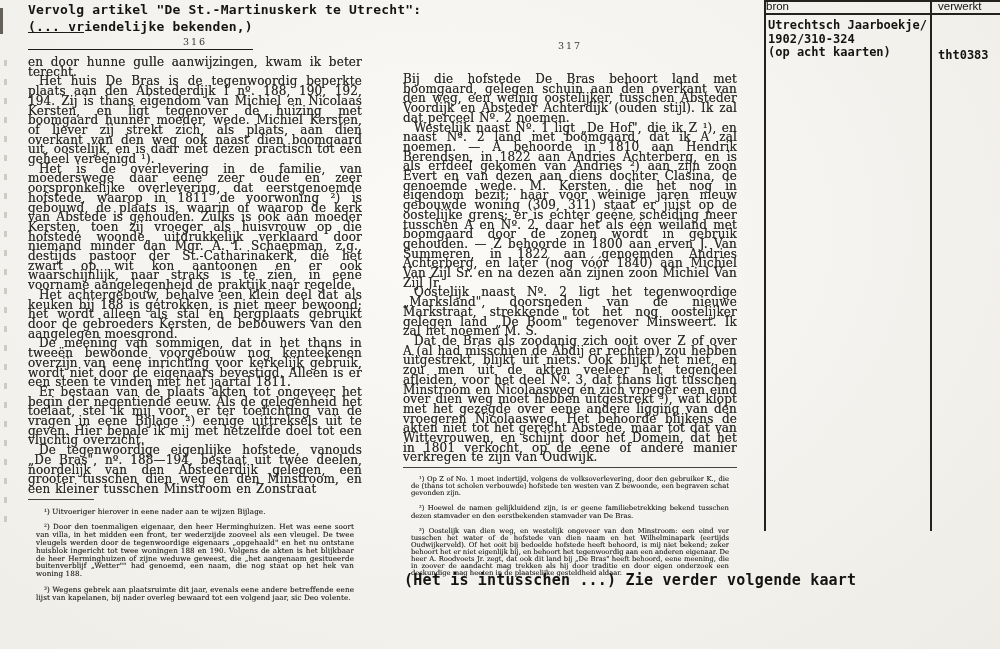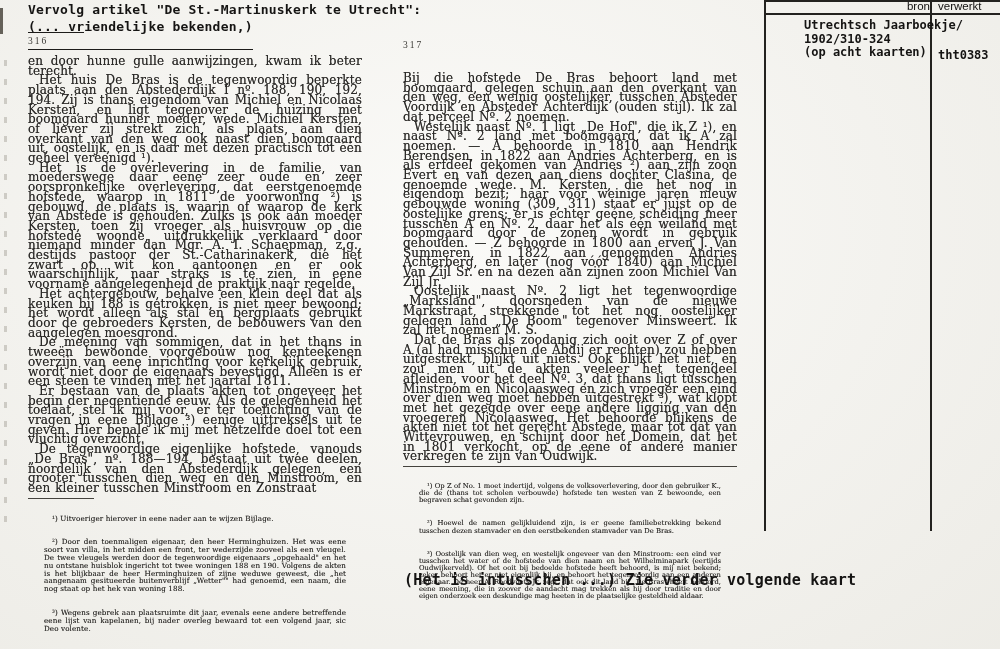--- a/index.html
+++ b/index.html
@@ -15,44 +15,44 @@
   
   .typed { font-family: "DejaVu Sans Mono", monospace; font-weight: bold; color: #151413; }
   .typed-header { position: absolute; left: 28px; top: 1px; font-size: 13px; line-height: 17px; letter-spacing: 0.2px; white-space: nowrap; }
   .ul { border-bottom: 1.6px solid #1d1c1a; padding-bottom: 15px; }
   .bottom-note { position: absolute; left: 404px; top: 571px; font-size: 15px; letter-spacing: 0.2px; white-space: nowrap; }
 
   
   .col { position: absolute; width: 334px; color: #2b2a28; }
   .col-left  { left: 28px;  top: 36px; }
   .col-right { left: 403px; top: 40px; }
-  .pagenum { text-align: left; font-size: 9.5px; letter-spacing: 2px; color: #3a3935; margin-bottom: 11px; font-family: Liberation Serif, serif; }
+  .pagenum { text-align: center; font-size: 9.5px; letter-spacing: 2px; color: #3a3935; margin-bottom: 11px; }
   .col-right .pagenum { margin-bottom: 24px; }
   .bodytext { font-size: 12px; line-height: 9.7px; text-align: justify; letter-spacing: 0.15px; word-spacing: 0.8px; text-shadow: 0 0 0.45px rgba(45,42,38,0.65); }
   .para { margin: 0; text-indent: 11px; }
   .para:first-child { text-indent: 0; }
   .fn-rule { border-top: 1.2px solid #44423d; margin-top: 4px; margin-bottom: 3px; }
   .fn-rule.short { width: 66px; }
   .fn-rule.full  { width: 100%; }
   .footnotes { text-align: justify; text-shadow: 0 0 0.35px rgba(45,42,38,0.55); }
   .col-left  .footnotes { font-size: 7.2px; line-height: 7.8px; letter-spacing: 0.1px; }
   .col-right .footnotes { font-size: 6.8px; line-height: 7.1px; }
-  .footnote { margin: 16px; text-indent: 8px; }
+  .footnote { margin: 8px; text-indent: 8px; }
 
   
   .vline { position: absolute; top: 0; width: 2px; height: 531px; background: #23221f; }
   .vl-left { left: 764px; }
   .vl-mid  { left: 930px; }
   .hline { position: absolute; left: 764px; width: 236px; background: #23221f; }
   .hline.top { top: 0; height: 1.5px; }
   .hline.sep { top: 13px; height: 2.2px; }
   .th { position: absolute; top: -1px; font-family: "Liberation Sans", sans-serif; font-size: 11.5px; line-height: 14px; color: #121110; }
-  .th-bron { left: 766px; width: 164px; text-align: right; border-radius: 6px; }
+  .th-bron { left: 766px; width: 164px; text-align: left; border-radius: 6px; }
   .th-verwerkt { left: 938px; }
-  .bron-cell { position: absolute; left: 768px; top: 19px; font-size: 12px; line-height: 13.5px; white-space: nowrap; margin-left: 36px; }
+  .bron-cell { position: absolute; left: 768px; top: 19px; font-size: 12px; line-height: 13.5px; white-space: nowrap; }
   .cellline { margin: 0; }
   .verwerkt-cell { position: absolute; left: 938px; top: 48px; font-size: 12px; }
 
   
   .edge-smudge { position: absolute; left: 4px; top: 60px; width: 3px; height: 470px;
     background: repeating-linear-gradient(to bottom, rgba(110,104,92,0.28) 0 6px, rgba(0,0,0,0) 6px 19px); }
   .corner-tick { position: absolute; left: 0; top: 8px; width: 3px; height: 26px; background: #4c4840; opacity: 0.85; }
 </style>
 </head>
 <body>

